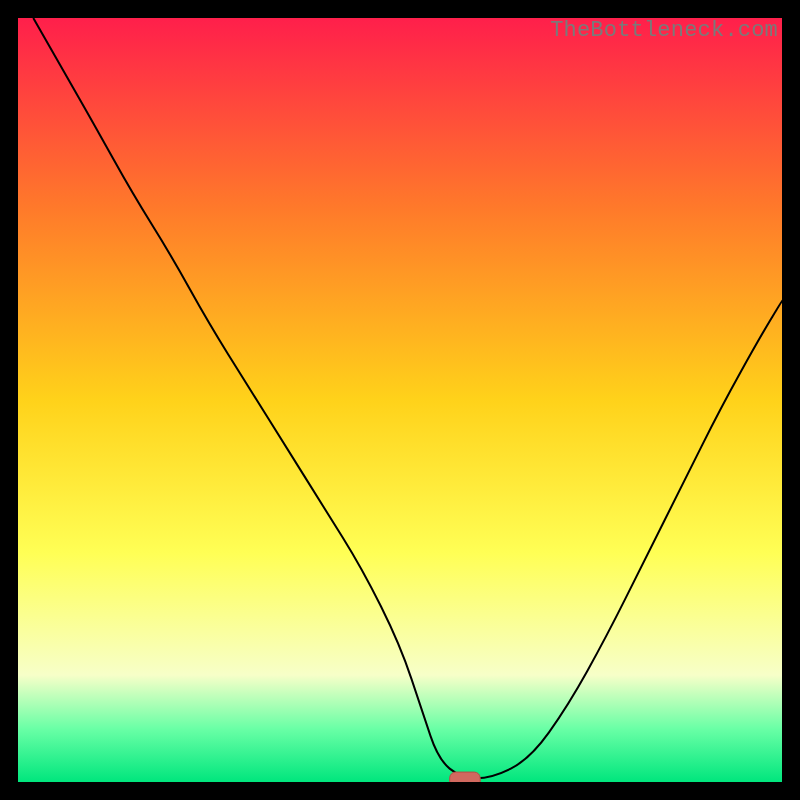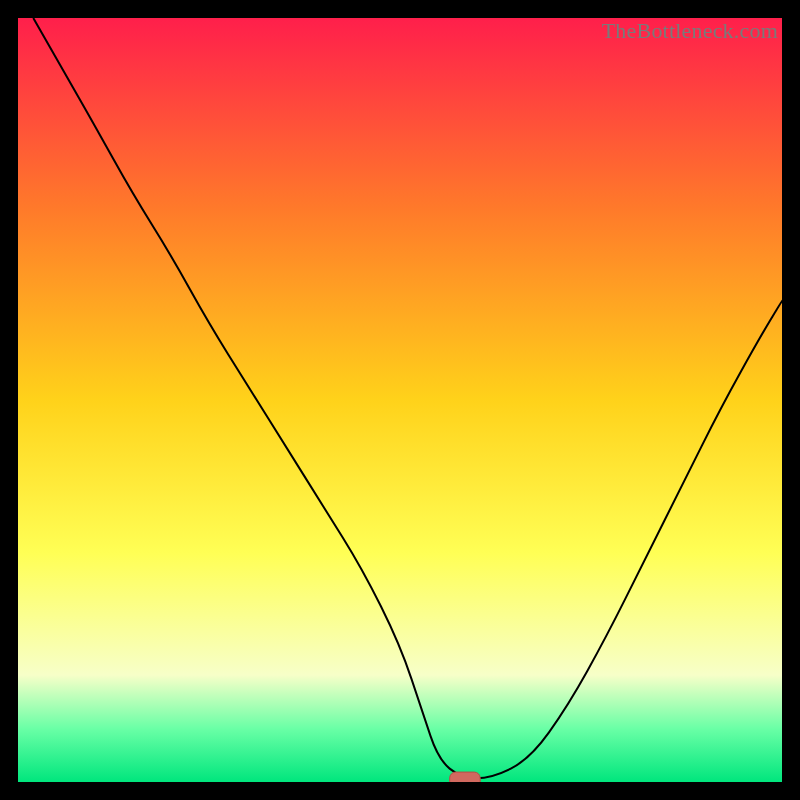--- a/index.html
+++ b/index.html
@@ -23,21 +23,21 @@
     left: 18px;
     top: 18px;
     width: 764px;
     height: 764px;
     overflow: hidden;
   }
   .watermark {
     position: absolute;
     top: 0px;
     right: 4px;
-    font-family: Liberation Serif, serif;
+    font-family: Liberation Mono, monospace;
     font-size: 22px;
     color: #7a7a7a;
     letter-spacing: 0.2px;
     user-select: none;
     text-align: center;
   }
   svg {
     display: block;
   }
 </style>

